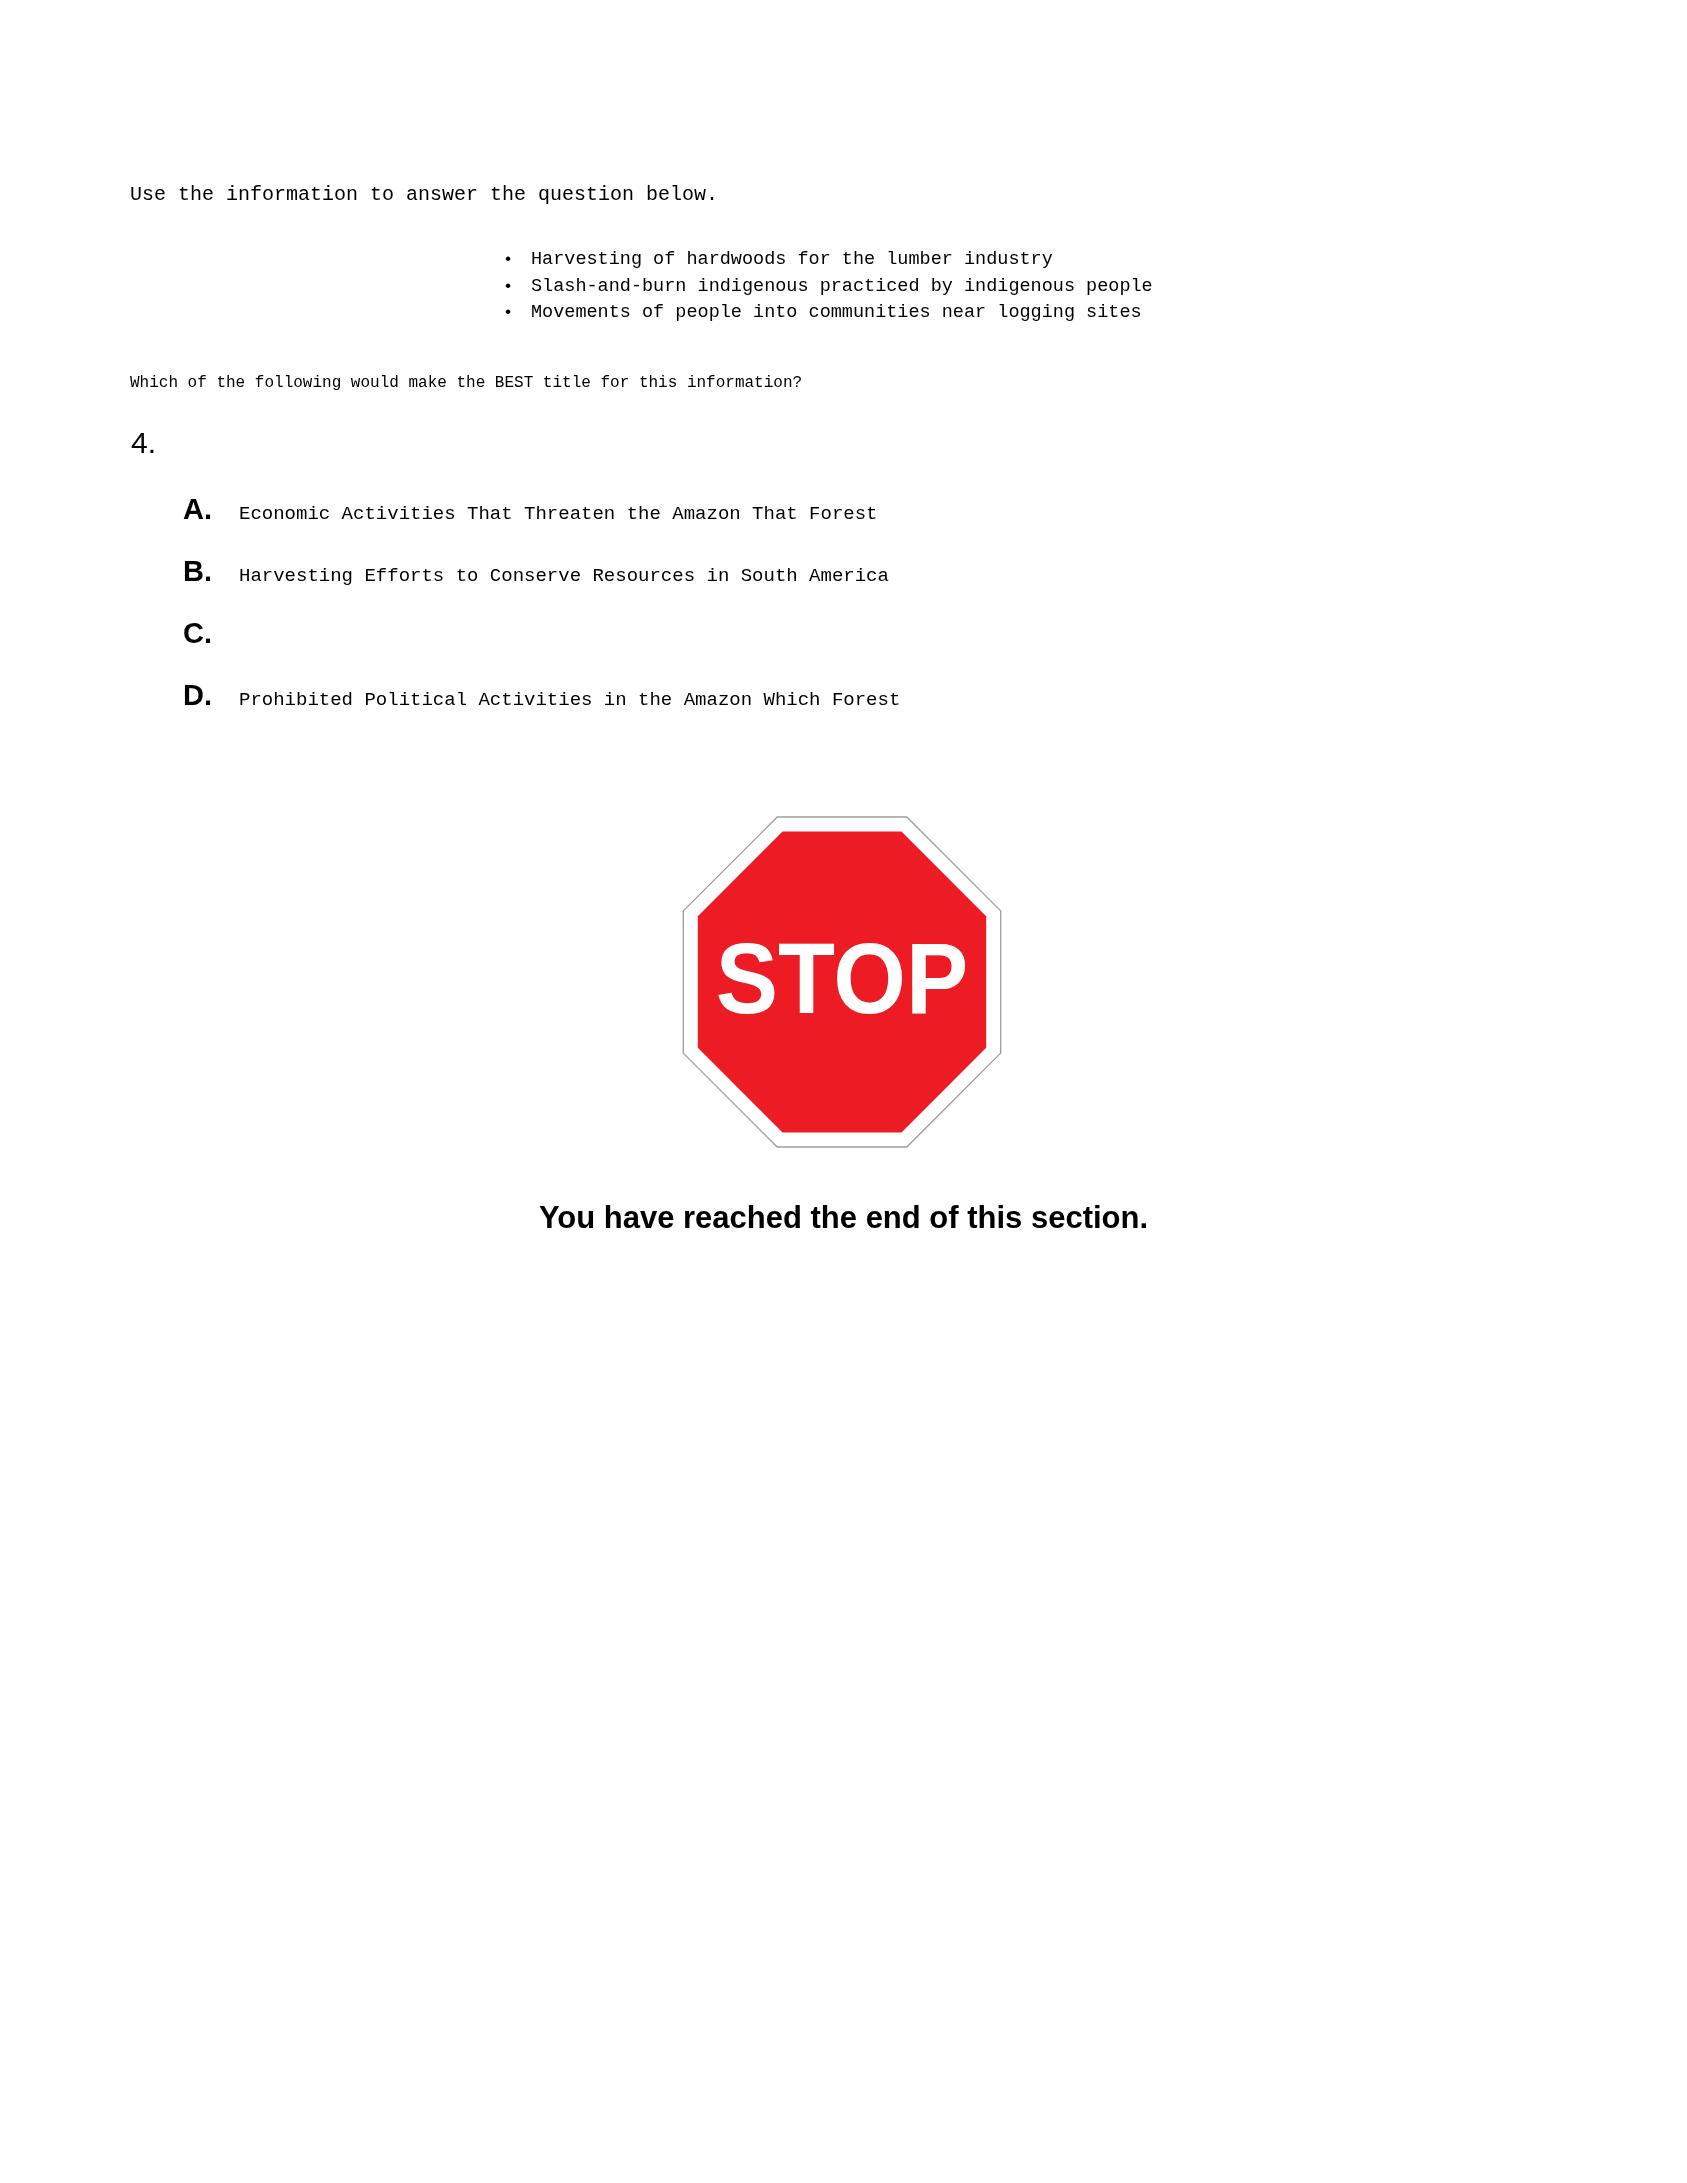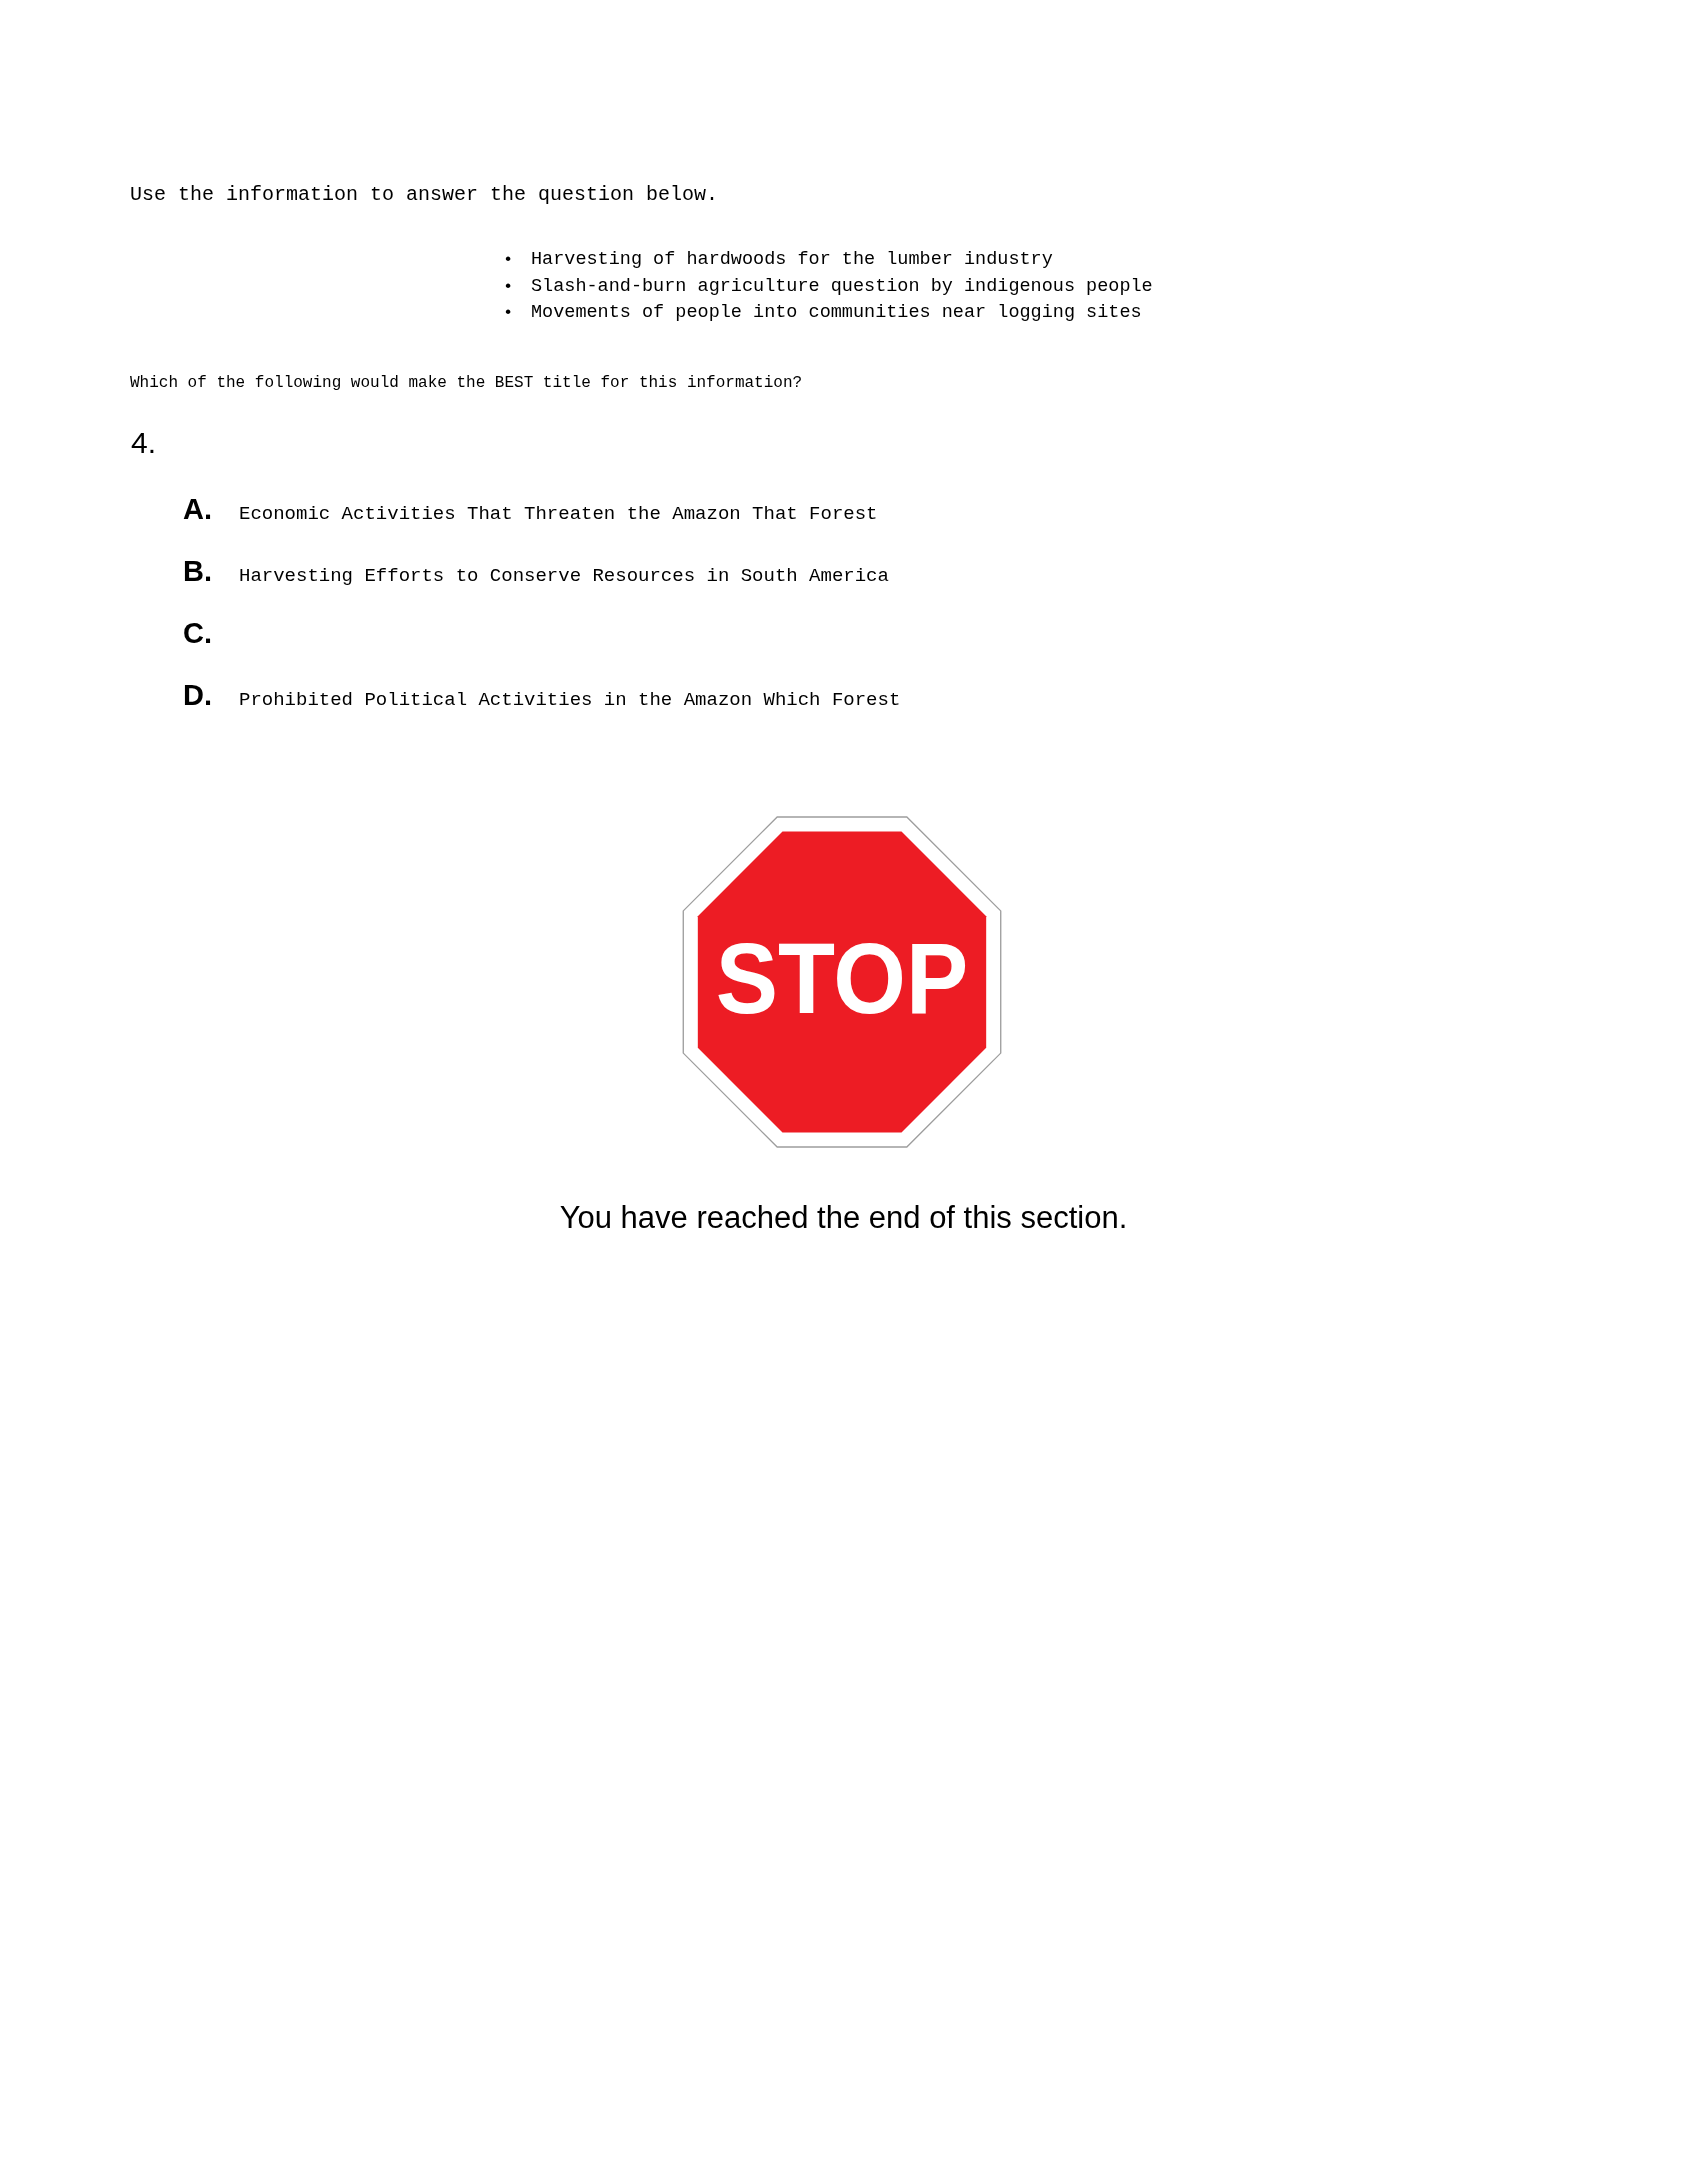--- a/index.html
+++ b/index.html
@@ -96,40 +96,40 @@
     font-weight: bold;
   }
 
   .end-message {
     position: absolute;
     left: 0;
     top: 1199px;
     width: 1687px;
     text-align: center;
     font-family: "Liberation Sans", sans-serif;
-    font-weight: normal;
+    font-weight: bold;
     font-size: 31px;
     line-height: 1.2;
   }
 </style>
 </head>
 <body>
 
 <div class="page">
 
   <div class="instruction">Use the information to answer the question below.</div>
 
   <ul class="info-bullets">
     <li>
       <span class="bullet-glyph">•</span>
       <span>Harvesting of hardwoods for the lumber industry</span>
     </li>
     <li>
       <span class="bullet-glyph">•</span>
-      <span>Slash-and-burn agriculture question by indigenous people</span>
+      <span>Slash-and-burn indigenous practiced by indigenous people</span>
     </li>
     <li>
       <span class="bullet-glyph">•</span>
       <span>Movements of people into communities near logging sites</span>
     </li>
   </ul>
 
   <div class="question-prompt">Which of the following would make the BEST title for this information?</div>
 
   <div class="question-number">4.</div>

